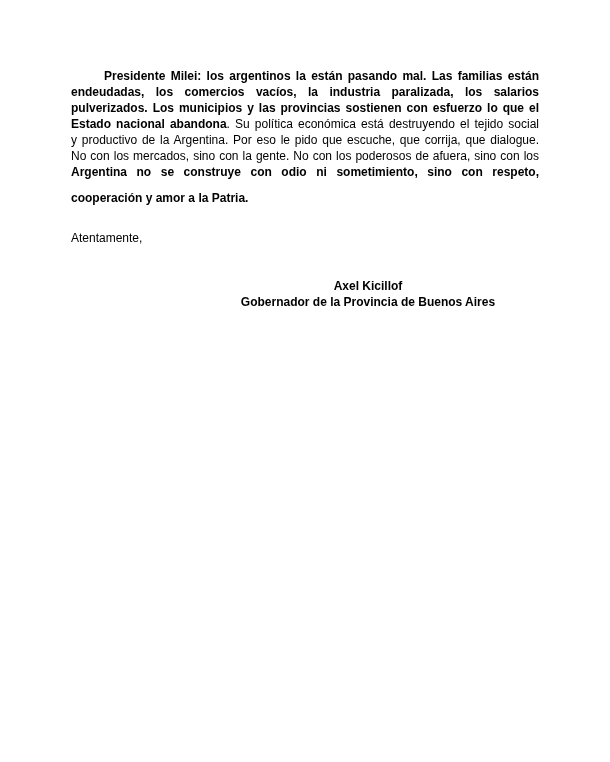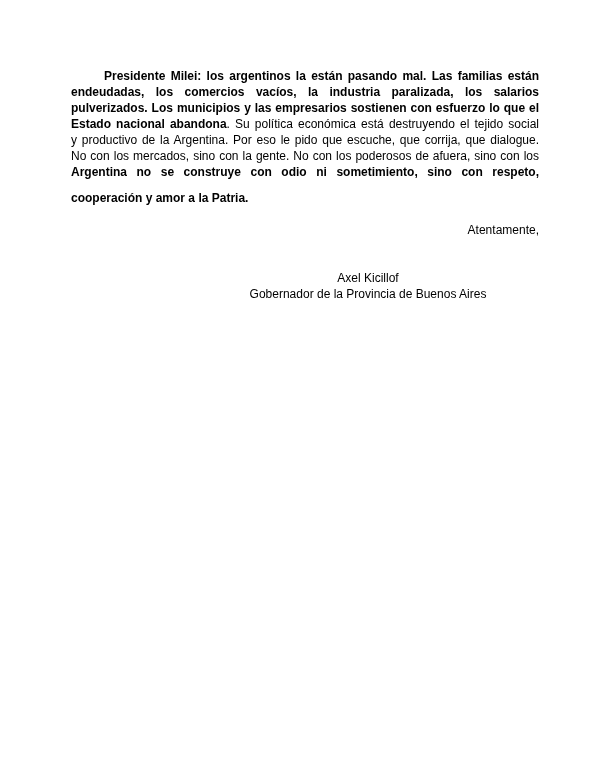--- a/index.html
+++ b/index.html
@@ -37,43 +37,44 @@
     text-align-last: left;
     margin-top: 10px;
   }
   .pline-first {
     text-indent: 33px;
   }
   .b {
     font-weight: 700;
   }
   .closing {
-    margin-top: 16px;
-    text-align: right;
+    margin-top: 24px;
+    text-align: left;
   }
   .signature-block {
     margin-left: 126px;
     width: 342px;
     text-align: center;
+    font-weight: bold;
   }
   .signature-name {
     margin-top: 32px;
   }
   .signature-title {
   }
 </style>
 </head>
 <body>
 
 <div class="page">
 
   <div class="letter-body">
     <div class="pline pline-first"><span class="b">Presidente Milei: los argentinos la están pasando mal. Las familias están</span><span></span><span class="b"></span></div>
     <div class="pline"><span class="b">endeudadas, los comercios vacíos, la industria paralizada, los salarios</span><span></span><span class="b"></span></div>
-    <div class="pline"><span class="b">pulverizados. Los municipios y las empresarios sostienen con esfuerzo lo que el</span><span></span><span class="b"></span></div>
+    <div class="pline"><span class="b">pulverizados. Los municipios y las provincias sostienen con esfuerzo lo que el</span><span></span><span class="b"></span></div>
     <div class="pline"><span class="b">Estado nacional abandona</span><span>. Su política económica está destruyendo el tejido social</span><span class="b"></span></div>
     <div class="pline"><span class="b"></span><span>y productivo de la Argentina. Por eso le pido que escuche, que corrija, que dialogue.</span><span class="b"></span></div>
     <div class="pline"><span class="b"></span><span>No con los mercados, sino con la gente. No con los poderosos de afuera, sino con los</span><span class="b"></span></div>
     <div class="pline"><span class="b">Argentina no se construye con odio ni sometimiento, sino con respeto,</span><span></span><span class="b"></span></div>
     <div class="pline pline-last"><span class="b">cooperación y amor a la Patria.</span><span></span><span class="b"></span></div>
   </div>
 
   <div class="closing">Atentamente,</div>
 
   <div class="signature-block">

